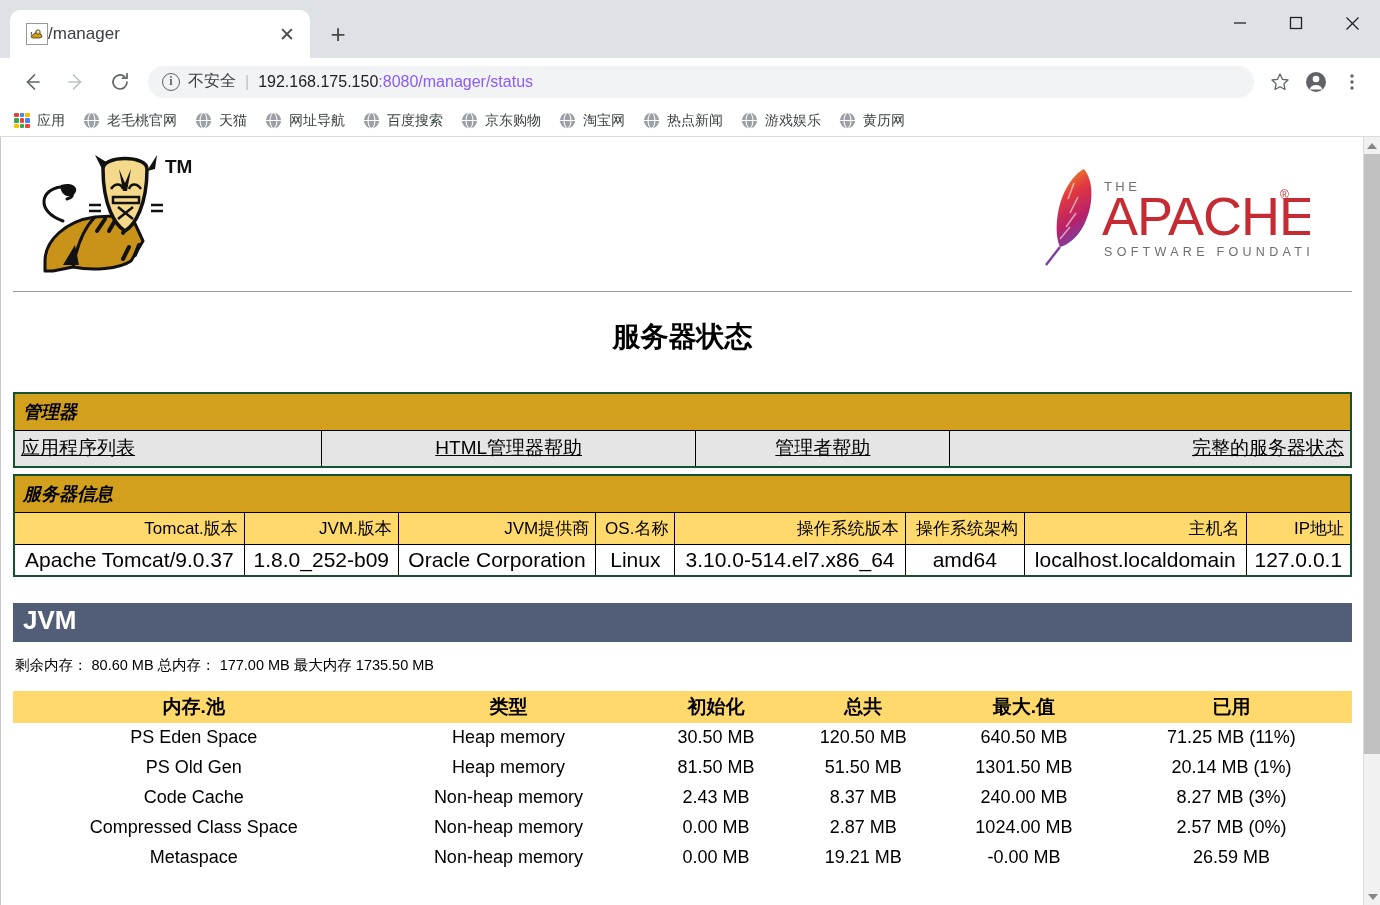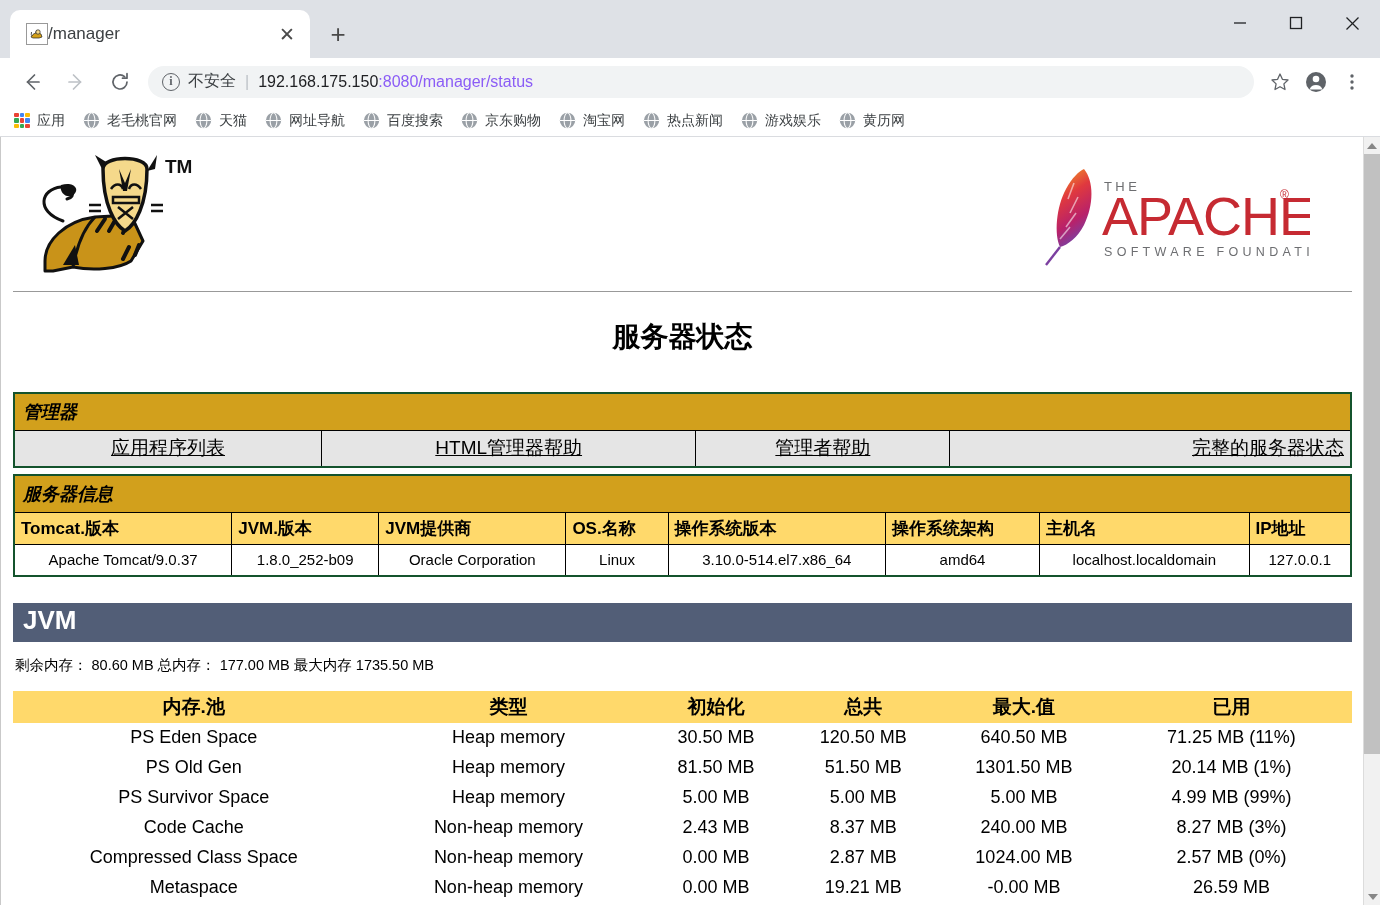--- a/index.html
+++ b/index.html
@@ -230,35 +230,35 @@
   }
   .linkrow td {
     font-size: 19px;
     height: 36px;
     color: #000;
   }
   .linkrow a {
     color: #000;
     text-decoration: underline;
   }
-  .l-left  { text-align: center; margin-top: 8px; }
+  .l-left  { text-align: left; margin-top: 8px; }
   .l-center{ text-align: center; border-radius: 9px; }
   .l-right { text-align: right; }
 
   .infohead th {
     background: #FFD96B;
     font-size: 17px;
-    font-weight: bold;
-    text-align: left;
+    font-weight: normal;
+    text-align: right;
     height: 32px;
     color: #000;
   }
   .inforow td {
     text-align: center;
-    font-size: 15px;
+    font-size: 21px;
     height: 32px;
     color: #000;
     background: #fff;
   }
 
   
   .jvm-band {
     background: #525E77;
     color: #ffffff;
     font-size: 26px;
@@ -634,28 +634,20 @@
       </tr>
       <tr>
         <td>PS Old Gen</td>
         <td>Heap memory</td>
         <td>81.50 MB</td>
         <td>51.50 MB</td>
         <td>1301.50 MB</td>
         <td>20.14 MB (1%)</td>
       </tr>
       <tr>
-        <td>PS Survivor Space</td>
-        <td>Heap memory</td>
-        <td>5.00 MB</td>
-        <td>5.00 MB</td>
-        <td>5.00 MB</td>
-        <td>4.99 MB (99%)</td>
-      </tr>
-      <tr>
         <td>Code Cache</td>
         <td>Non-heap memory</td>
         <td>2.43 MB</td>
         <td>8.37 MB</td>
         <td>240.00 MB</td>
         <td>8.27 MB (3%)</td>
       </tr>
       <tr>
         <td>Compressed Class Space</td>
         <td>Non-heap memory</td>

